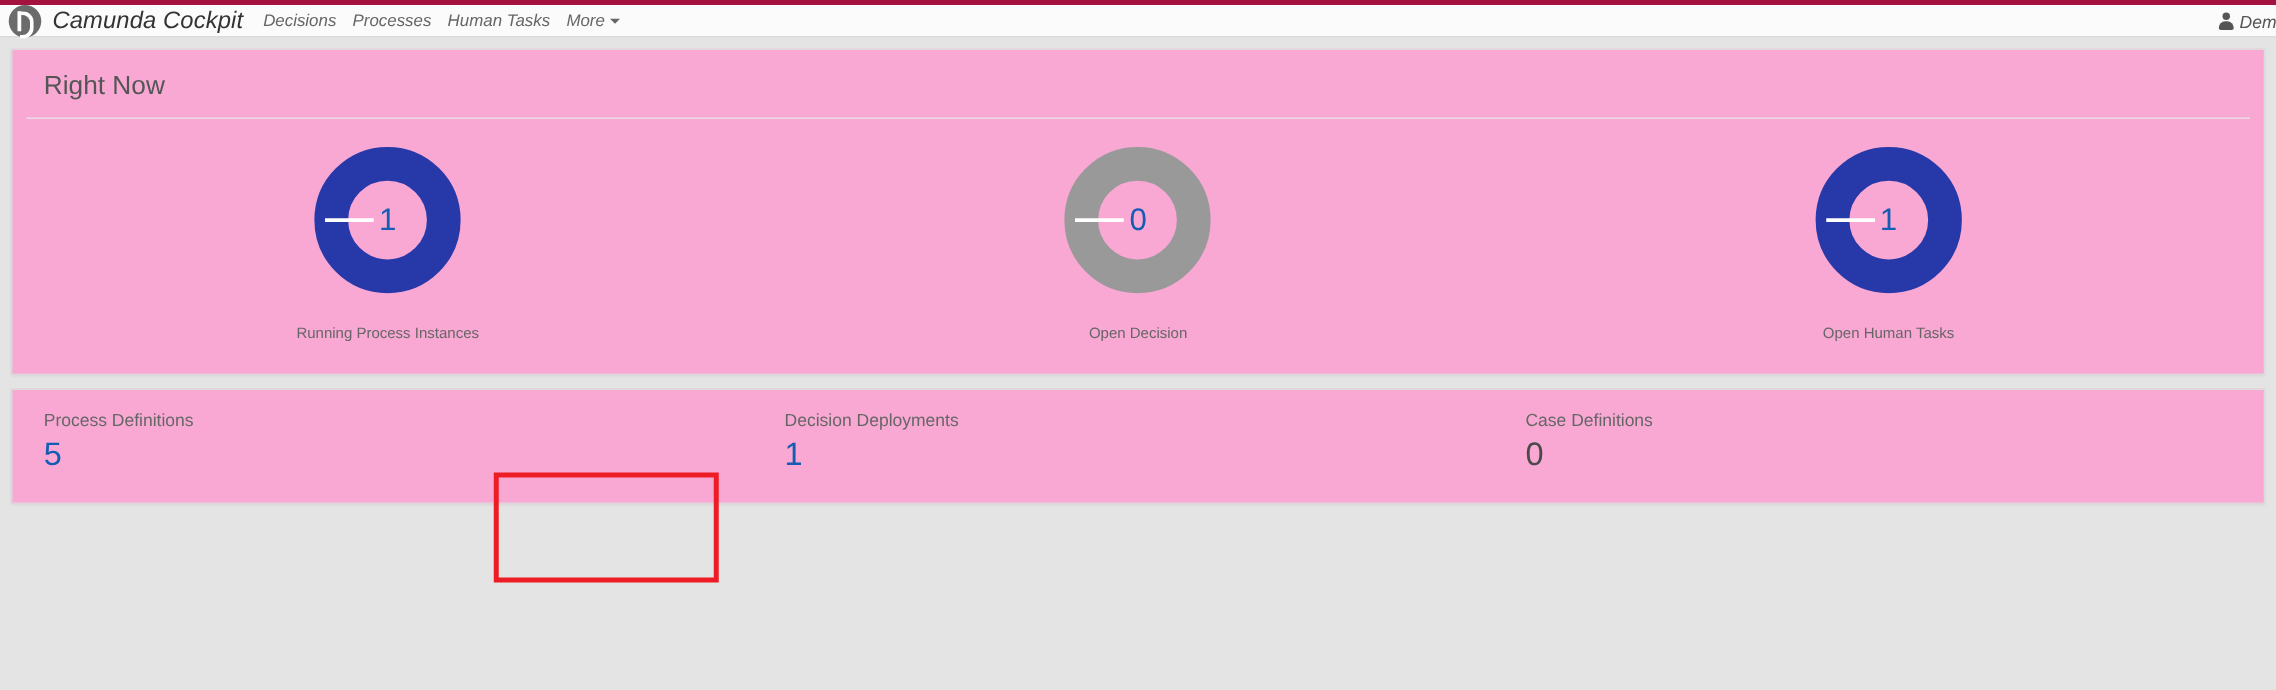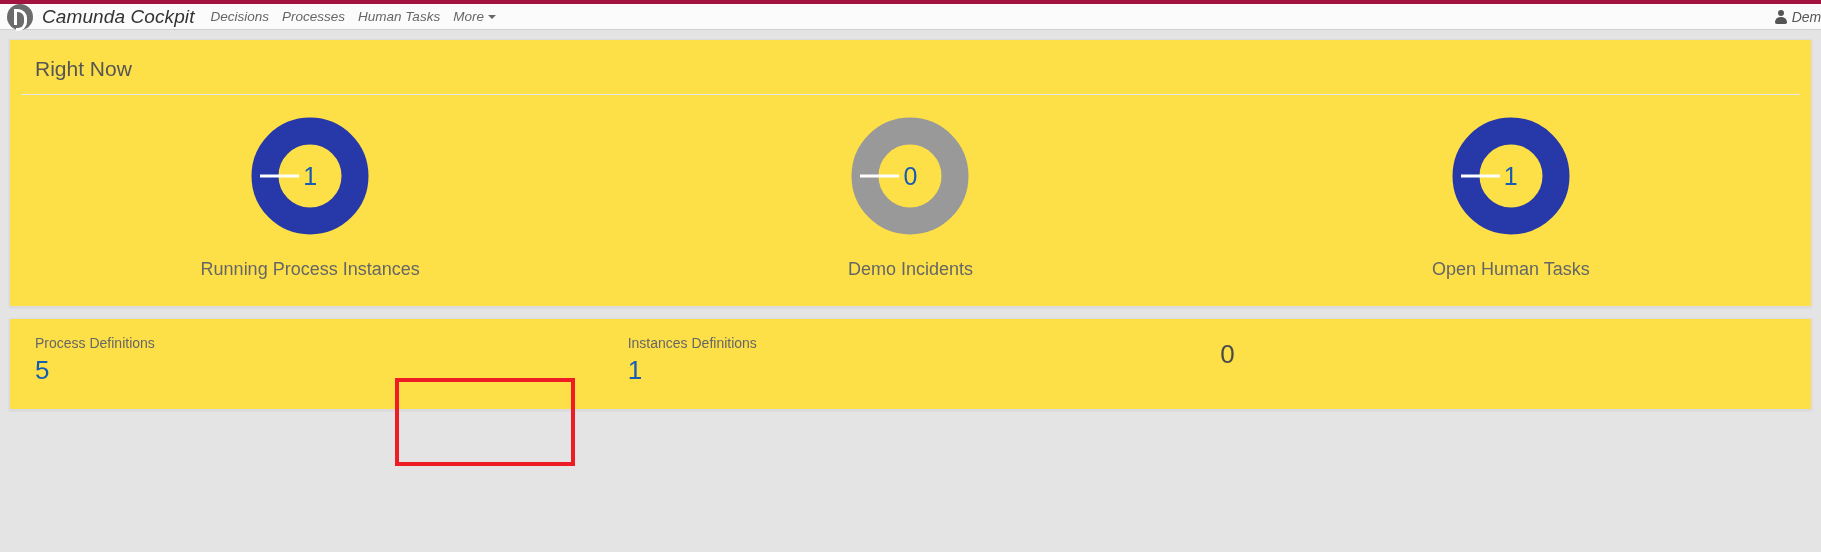--- a/index.html
+++ b/index.html
@@ -65,21 +65,21 @@
   .user-icon::after {
     content:""; position:absolute; left:0; top:7px;
     width:12px; height:7px; background:#555;
     border-radius:6px 6px 2px 2px;
   }
   .user-name { font-size:14px; color:#555; white-space:nowrap; }
 
   
   .page { padding:9px 9px 0 9px; }
   .card {
-    background:#fde047;
+    background:#f9a8d4;
     border:1px solid #dcdcdc;
     box-shadow:0 1px 2px rgba(0,0,0,.07);
     margin-bottom:11px;
   }
   .card-title {
     font-size:21px; color:#555; font-weight:400;
     padding:17px 14px 13px 14px;
     border-bottom:1px solid #e7e7e7;
     margin:0 11px;
   }
@@ -92,21 +92,21 @@
     flex:1; display:flex; flex-direction:column; align-items:center;
   }
   .donut-wrap { width:118px; height:118px; position:relative; }
   .donut-wrap svg { display:block; width:118px; height:118px; }
   .donut-value {
     position:absolute; inset:0;
     display:flex; align-items:center; justify-content:center;
     font-size:25px; color:#155cb5;
   }
   .donut-label {
-    margin-top:24px; font-size:18px; color:#666; white-space:nowrap;
+    margin-top:24px; font-size:12px; color:#666; white-space:nowrap;
   }
 
   
   .stats-row { display:flex; padding:0 12px 24px 0; }
   .stat-cell {
     flex:1; padding:16px 14px 0 14px;
     position:relative;
   }
   .stat-cell.first { padding-left:25px; }
   .stat-label { font-size:14px; color:#666; white-space:nowrap; }
@@ -169,21 +169,21 @@
       </div>
 
       <div class="donut-cell">
         <div class="donut-wrap">
           <svg viewBox="0 0 118 118" aria-hidden="true">
             <circle cx="59" cy="59" r="45" fill="none" stroke="#999999" stroke-width="27"></circle>
             <line x1="9" y1="59" x2="48" y2="59" stroke="#ffffff" stroke-width="3"></line>
           </svg>
           <span class="donut-value">0</span>
         </div>
-        <span class="donut-label">Demo Incidents</span>
+        <span class="donut-label">Open Decision</span>
       </div>
 
       <div class="donut-cell">
         <div class="donut-wrap">
           <svg viewBox="0 0 118 118" aria-hidden="true">
             <circle cx="59" cy="59" r="45" fill="none" stroke="#2738a8" stroke-width="27"></circle>
             <line x1="9" y1="59" x2="48" y2="59" stroke="#ffffff" stroke-width="3"></line>
           </svg>
           <span class="donut-value">1</span>
         </div>
@@ -196,25 +196,26 @@
   <section class="card">
 
     <div class="stats-row">
 
       <div class="stat-cell first">
         <div class="stat-label">Process Definitions</div>
         <div class="stat-value">5</div>
       </div>
 
       <div class="stat-cell">
-        <div class="stat-label">Instances Definitions</div>
+        <div class="stat-label">Decision Deployments</div>
         <div class="stat-value">1</div>
       </div>
 
       <div class="stat-cell">
+        <div class="stat-label">Case Definitions</div>
         <div class="stat-value muted">0</div>
       </div>
 
 
     </div>
   </section>
 
 </div>
 
 <div class="highlight-box" style="left:395px; top:378px; width:180px; height:88px;"></div>

